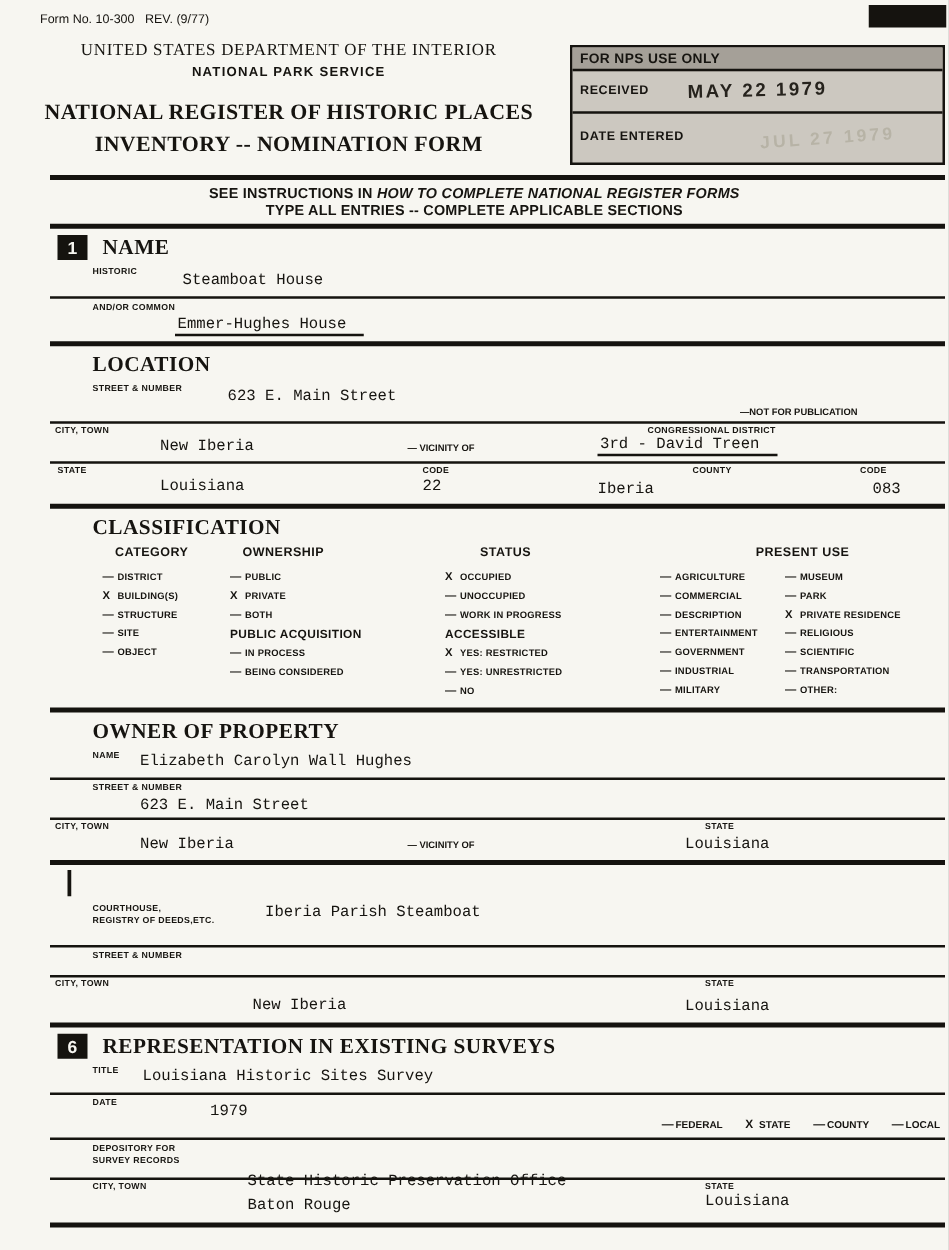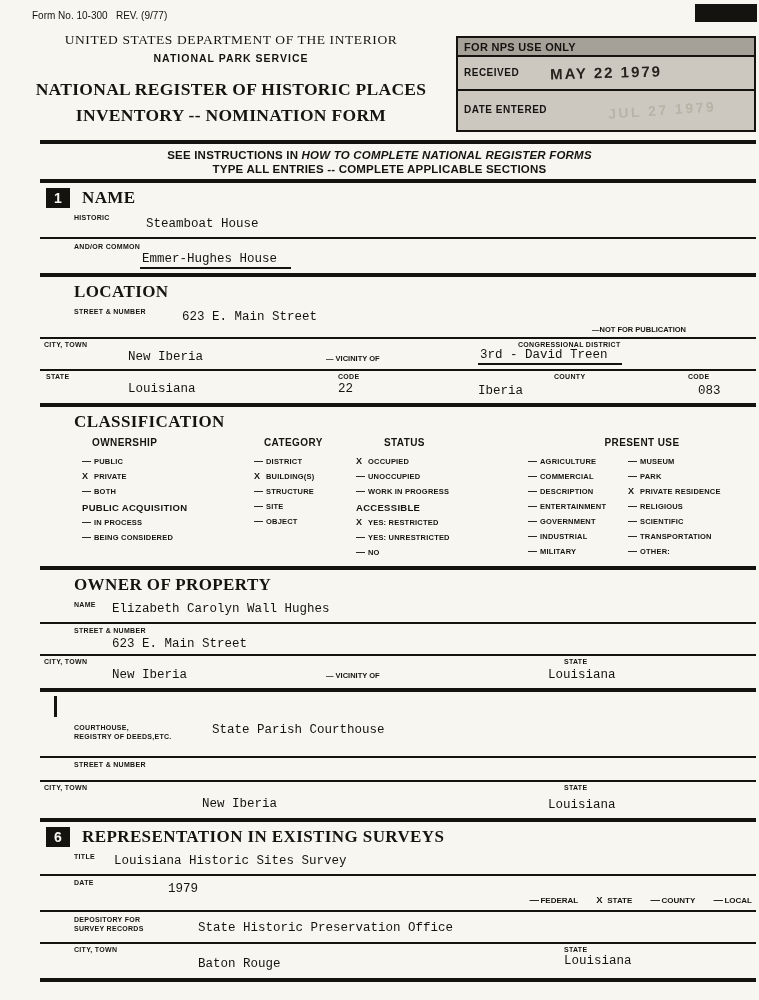--- a/index.html
+++ b/index.html
@@ -147,36 +147,36 @@
       <span class="fvalue" style="left:658px;top:13px">083</span>
     </div>
   </section>
   <div class="bar"></div>
 
   <section class="sec">
     <div class="sec-head no-num">
       <span class="sec-title">CLASSIFICATION</span>
     </div>
     <div class="cls-body">
+      <div class="cls-col category">
+        <div class="cls-h">CATEGORY</div>
+        <div class="cls-item"><span class="mark">—</span><span>DISTRICT</span></div>
+        <div class="cls-item"><span class="mark">X</span><span>BUILDING(S)</span></div>
+        <div class="cls-item"><span class="mark">—</span><span>STRUCTURE</span></div>
+        <div class="cls-item"><span class="mark">—</span><span>SITE</span></div>
+        <div class="cls-item"><span class="mark">—</span><span>OBJECT</span></div>
+      </div>
       <div class="cls-col ownership">
         <div class="cls-h">OWNERSHIP</div>
         <div class="cls-item"><span class="mark">—</span><span>PUBLIC</span></div>
         <div class="cls-item"><span class="mark">X</span><span>PRIVATE</span></div>
         <div class="cls-item"><span class="mark">—</span><span>BOTH</span></div>
         <div class="cls-sub">PUBLIC ACQUISITION</div>
         <div class="cls-item"><span class="mark">—</span><span>IN PROCESS</span></div>
         <div class="cls-item"><span class="mark">—</span><span>BEING CONSIDERED</span></div>
-      </div>
-      <div class="cls-col category">
-        <div class="cls-h">CATEGORY</div>
-        <div class="cls-item"><span class="mark">—</span><span>DISTRICT</span></div>
-        <div class="cls-item"><span class="mark">X</span><span>BUILDING(S)</span></div>
-        <div class="cls-item"><span class="mark">—</span><span>STRUCTURE</span></div>
-        <div class="cls-item"><span class="mark">—</span><span>SITE</span></div>
-        <div class="cls-item"><span class="mark">—</span><span>OBJECT</span></div>
       </div>
       <div class="cls-col status">
         <div class="cls-h">STATUS</div>
         <div class="cls-item"><span class="mark">X</span><span>OCCUPIED</span></div>
         <div class="cls-item"><span class="mark">—</span><span>UNOCCUPIED</span></div>
         <div class="cls-item"><span class="mark">—</span><span>WORK IN PROGRESS</span></div>
         <div class="cls-sub" style="">ACCESSIBLE</div>
         <div class="cls-item"><span class="mark">X</span><span>YES: RESTRICTED</span></div>
         <div class="cls-item"><span class="mark">—</span><span>YES: UNRESTRICTED</span></div>
         <div class="cls-item"><span class="mark">—</span><span>NO</span></div>
@@ -230,21 +230,21 @@
   </section>
   <div class="bar"></div>
 
   <section class="sec">
     <div class="sec-head no-num">
       <span class="vbar"></span>
     </div>
     <div class="field line-b" style="height:38px">
       <span class="flabel2" style="left:34px;top:3px">COURTHOUSE,
 REGISTRY OF DEEDS,ETC.</span>
-      <span class="fvalue" style="left:172px;top:3px">State Parish Courthouse</span>
+      <span class="fvalue" style="left:172px;top:3px">Iberia Parish Steamboat</span>
     </div>
     <div class="field line-b" style="height:24px">
       <span class="flabel" style="left:34px;top:3px">STREET &amp; NUMBER</span>
     </div>
     <div class="field" style="height:36px">
       <span class="flabel" style="left:4px;top:2px">CITY, TOWN</span>
       <span class="fvalue" style="left:162px;top:15px">New Iberia</span>
       <span class="flabel" style="left:524px;top:2px">STATE</span>
       <span class="fvalue" style="left:508px;top:16px">Louisiana</span>
     </div>
@@ -266,21 +266,21 @@
       <span class="lvl-marks">
         <span class="lvl"><span class="mark">—</span><span>FEDERAL</span></span>
         <span class="lvl"><span class="mark">X</span><span>STATE</span></span>
         <span class="lvl"><span class="mark">—</span><span>COUNTY</span></span>
         <span class="lvl"><span class="mark">—</span><span>LOCAL</span></span>
       </span>
     </div>
     <div class="field line-b" style="height:32px">
       <span class="flabel2" style="left:34px;top:3px">DEPOSITORY FOR
 SURVEY RECORDS</span>
-      <span class="fvalue" style="left:158px;top:9px">State Historic Preservation Office</span>
+      <span class="fvalue" style="left:158px;top:26px">State Historic Preservation Office</span>
     </div>
     <div class="field" style="height:34px">
       <span class="flabel" style="left:34px;top:2px">CITY, TOWN</span>
       <span class="fvalue" style="left:158px;top:13px">Baton Rouge</span>
       <span class="flabel" style="left:524px;top:2px">STATE</span>
       <span class="fvalue" style="left:524px;top:10px">Louisiana</span>
     </div>
   </section>
   <div class="bar"></div>
 

